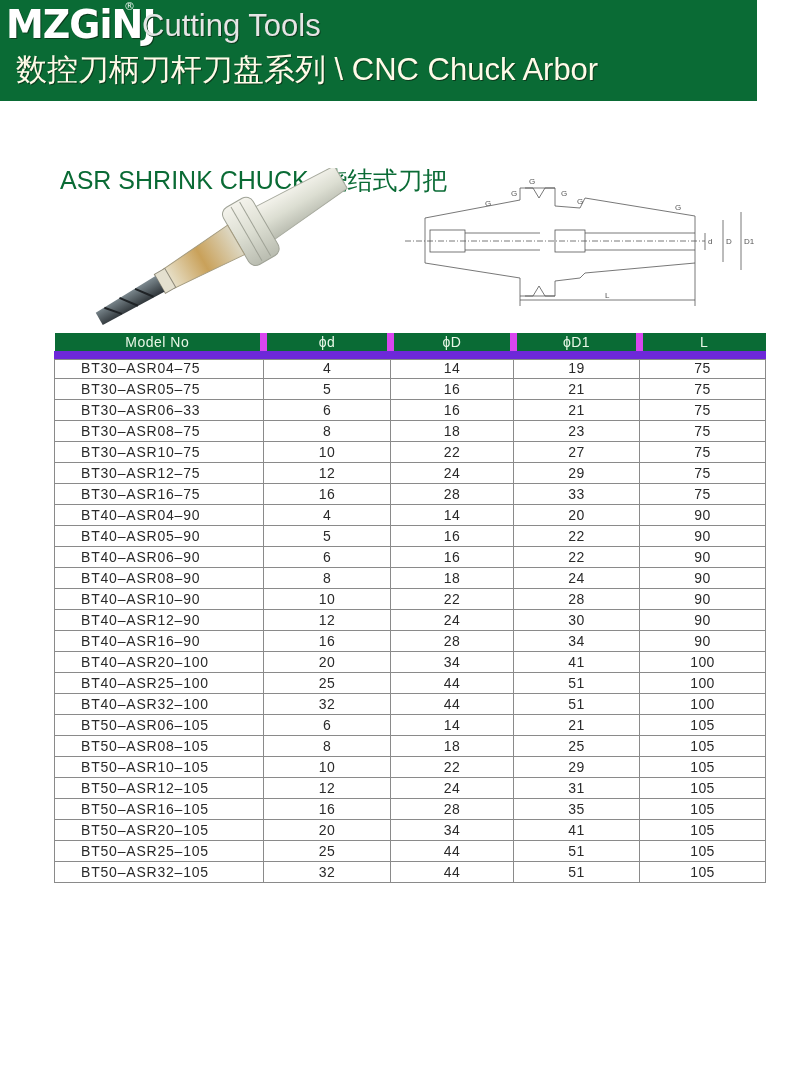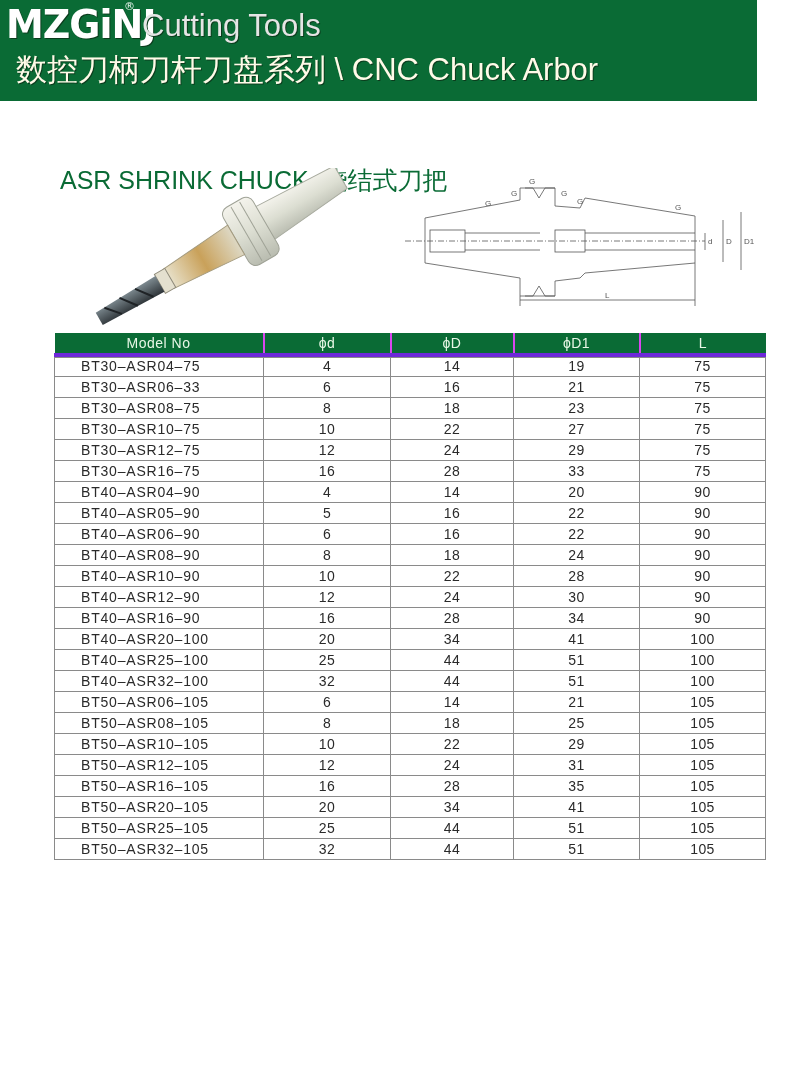--- a/index.html
+++ b/index.html
@@ -47,31 +47,31 @@
     position: absolute; left: 54px; top: 333px; width: 711px;
     border-collapse: collapse; table-layout: fixed;
   }
   .spec-table col.c0 { width: 209px; }
   .spec-table col.c1 { width: 127px; }
   .spec-table col.c2 { width: 123px; }
   .spec-table col.c3 { width: 126px; }
   .spec-table col.c4 { width: 126px; }
   .spec-table th {
     background: #0a6b35; color: #e8f7e6; font-weight: normal;
-    font-size: 14px; height: 22px; border-left: 2px solid #d946ef;
+    font-size: 14px; height: 22px; border-left: 7px solid #d946ef;
     text-align: center; letter-spacing: 0.5px;
   }
   .spec-table th:first-child { border-left: none; }
   .spec-table td {
     height: 21px; font-size: 14px; color: #2a2a2a; text-align: center;
     border: 1px solid #8a8a8a; padding: 0; letter-spacing: 0.4px;
     line-height: 19px;
   }
   .spec-table td.model { text-align: left; padding-left: 26px; letter-spacing: 0.8px; }
-  .spec-table tbody tr:first-child td { border-top: 4px solid #6d28d9; box-shadow: inset 0 1px 0 #8a8a8a; }
+  .spec-table tbody tr:first-child td { border-top: 8px solid #6d28d9; box-shadow: inset 0 1px 0 #8a8a8a; }
 </style>
 </head>
 <body>
 
 <div class="banner">
   <div class="brand">MZGiNJ</div>
   <div class="reg">®</div>
   <div class="tagline">Cutting Tools</div>
   <div class="subtitle">数控刀柄刀杆刀盘系列 \ CNC Chuck Arbor</div>
 </div>
@@ -170,20 +170,27 @@
   </thead>
   <tbody id="rows">
       <tr>
         <td class="model">BT30–ASR04–75</td>
         <td>4</td>
         <td>14</td>
         <td>19</td>
         <td>75</td>
       </tr>
       <tr>
+        <td class="model">BT30–ASR05–75</td>
+        <td>5</td>
+        <td>16</td>
+        <td>21</td>
+        <td>75</td>
+      </tr>
+      <tr>
         <td class="model">BT30–ASR06–33</td>
         <td>6</td>
         <td>16</td>
         <td>21</td>
         <td>75</td>
       </tr>
       <tr>
         <td class="model">BT30–ASR08–75</td>
         <td>8</td>
         <td>18</td>

